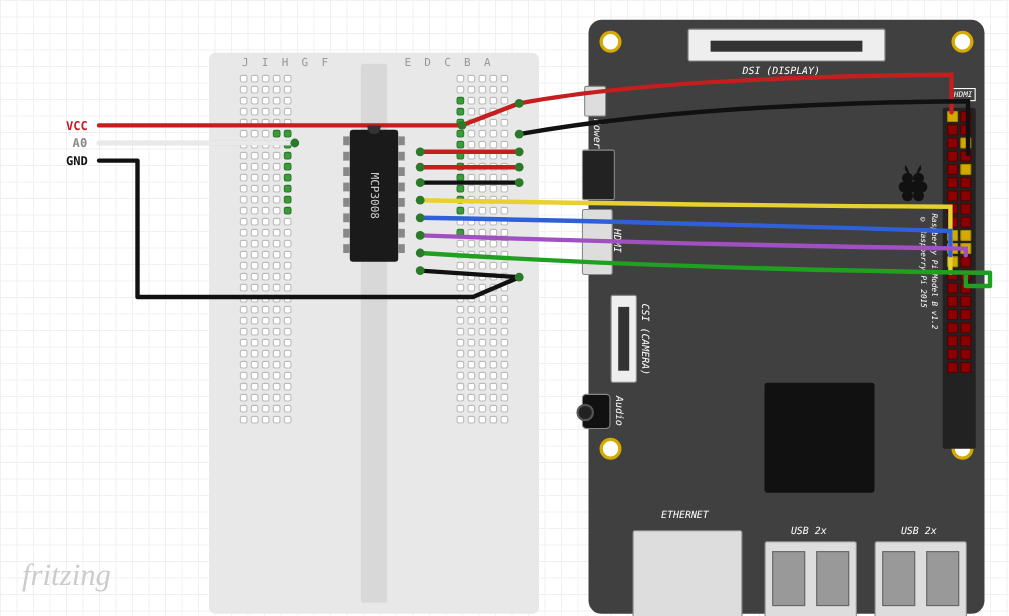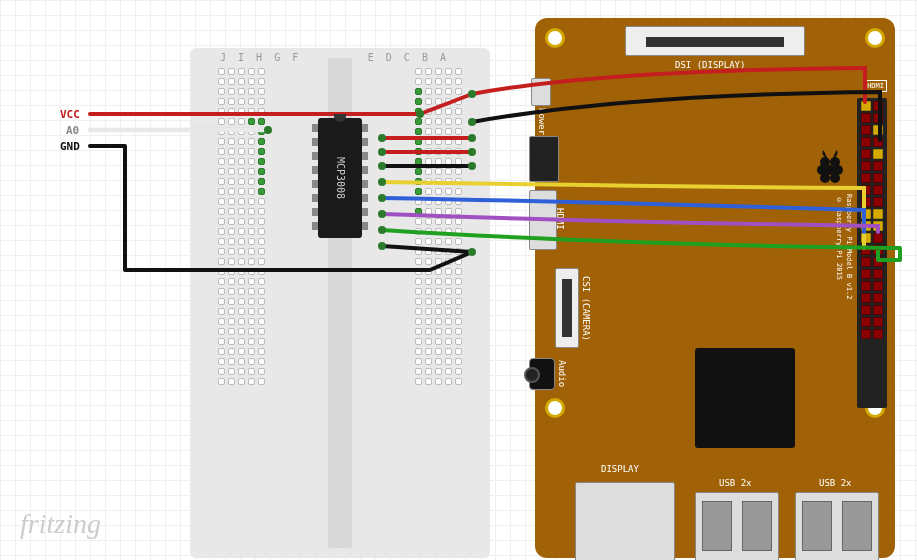--- a/index.html
+++ b/index.html
@@ -81,23 +81,24 @@
   .chip-pin {
     position: absolute;
     width: 6px; height: 8px;
     background: #888;
   }
   
   .pi {
     position: absolute;
     left: 535px; top: 18px;
     width: 360px; height: 540px;
-    background: #a16207;
+    background: #404040;
     border-radius: 12px;
     z-index: 5;
+    font-style: italic;
   }
   .pi-hole {
     position: absolute;
     width: 20px; height: 20px;
     background: #fff;
     border-radius: 50%;
     border: 3px solid #d4aa00;
   }
   .pi-port {
     position: absolute;
@@ -688,21 +689,21 @@
   <div class="pi-label v" style="left:46px; top:258px;">CSI (CAMERA)</div>
 
   <div class="pi-port dark" style="left:-6px; top:340px; width:26px; height:32px; background:#111; border-radius:4px;">
     <div style="position:absolute;left:-6px;top:8px;width:16px;height:16px;background:#222;border-radius:50%;border:2px solid #555;"></div>
   </div>
   <div class="pi-label v" style="left:22px; top:342px;">Audio</div>
 
   <div class="pi-chip" style="left:160px; top:330px; width:100px; height:100px;"></div>
 
   <div class="pi-port metal" style="left:40px; bottom:-4px; width:100px; height:80px;"></div>
-  <div class="pi-label" style="left:66px; bottom:84px;">DISPLAY</div>
+  <div class="pi-label" style="left:66px; bottom:84px;">ETHERNET</div>
 
   <div class="pi-port metal" style="left:160px; bottom:-4px; width:84px; height:70px;">
     <div style="position:absolute;left:6px;top:8px;width:30px;height:50px;background:#999;border:1px solid #666;"></div>
     <div style="position:absolute;right:6px;top:8px;width:30px;height:50px;background:#999;border:1px solid #666;"></div>
   </div>
   <div class="pi-label" style="left:184px; bottom:70px;">USB 2x</div>
   <div class="pi-port metal" style="left:260px; bottom:-4px; width:84px; height:70px;">
     <div style="position:absolute;left:6px;top:8px;width:30px;height:50px;background:#999;border:1px solid #666;"></div>
     <div style="position:absolute;right:6px;top:8px;width:30px;height:50px;background:#999;border:1px solid #666;"></div>
   </div>

